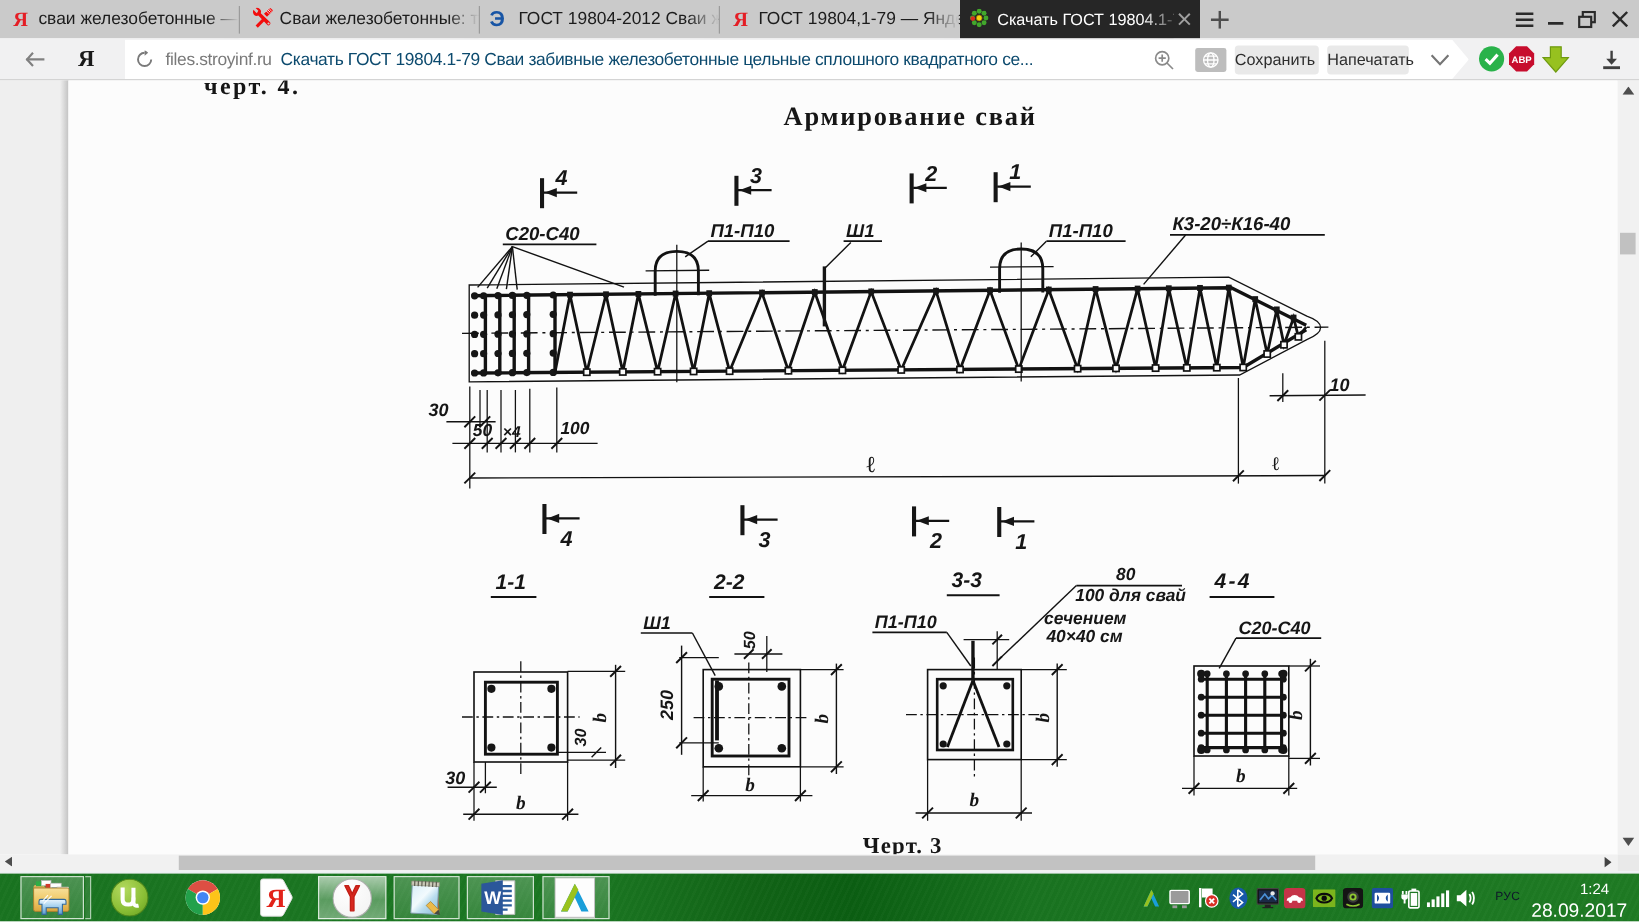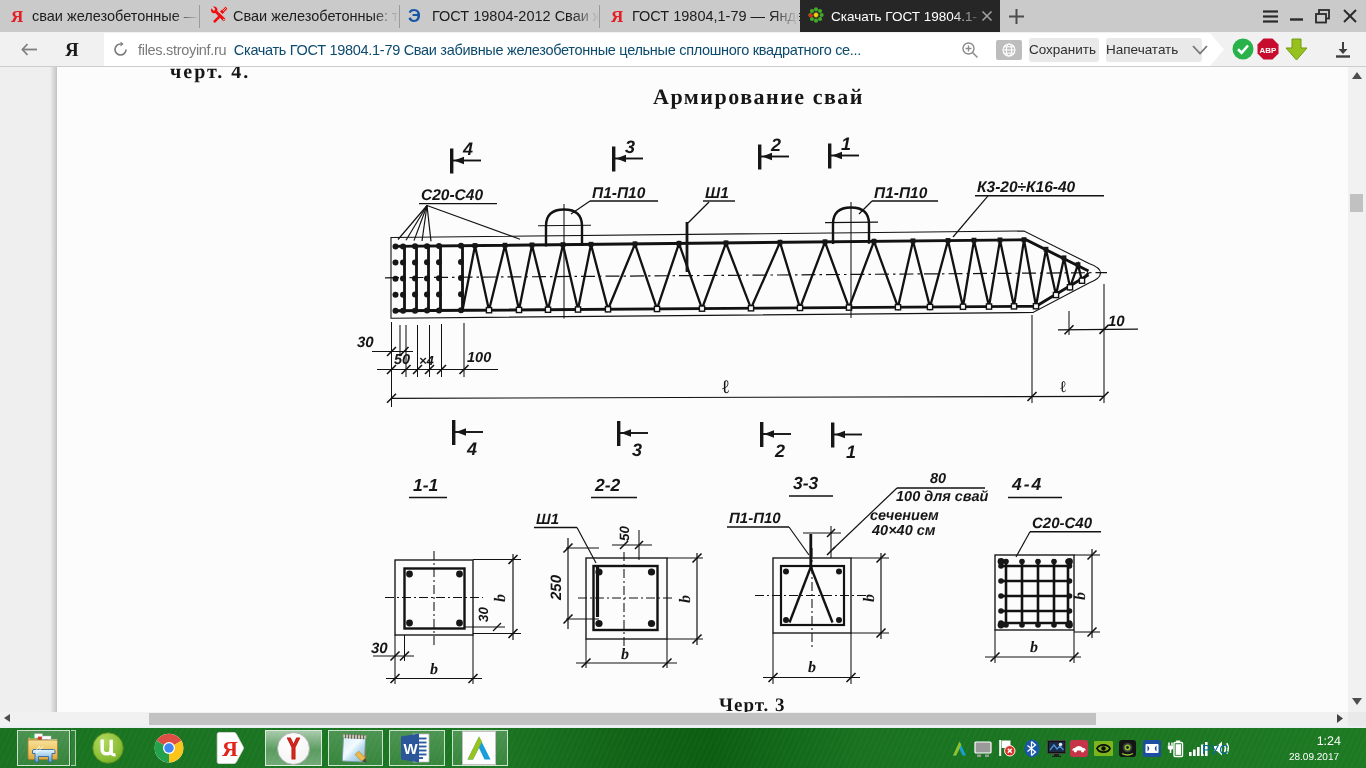--- a/index.html
+++ b/index.html
@@ -154,21 +154,21 @@
       <circle cx="7" cy="7" r="6"></circle>
       <ellipse cx="7" cy="7" rx="2.7" ry="6"></ellipse>
       <line x1="1" y1="7" x2="13" y2="7"></line>
       <line x1="2" y1="3.8" x2="12" y2="3.8"></line>
       <line x1="2" y1="10.2" x2="12" y2="10.2"></line>
     </g>
   </svg>
 
 <div class="btn" style="left:1029px;width:70px">Сохранить</div>
 
-<div class="btn" style="left:1106px;width:96px">Напечатать</div>
+<div class="btn" style="left:1106px;width:68px">Напечатать</div>
 
 <svg class="abs" style="left:1192px;top:45px" width="16" height="10" viewBox="0 0 16 10">
     <polyline points="1,1 8,8.5 15,1" fill="none" stroke="#757575" stroke-width="1.8"></polyline>
   </svg>
 
 <svg class="abs" style="left:1232px;top:38px" width="22" height="22" viewBox="0 0 22 22">
     <circle cx="11" cy="11" r="10.5" fill="#29b24a"></circle>
     <polyline points="6,11.3 9.6,14.8 16,7.5" fill="none" stroke="#fff" stroke-width="2.6"></polyline>
   </svg>
 
@@ -843,17 +843,17 @@
 <rect x="12" y="3.5" width="2.6" height="11.5"></rect>
 <rect x="16" y="1" width="2.6" height="14"></rect>
 </g>
 </svg>
 
 <svg class="abs" style="left:1213px;top:740px" width="19" height="17" viewBox="0 0 19 17">
 <path d="M1,6 L4,6 L9,1.5 L9,15.5 L4,11 L1,11 Z" fill="#fff"></path>
 <path d="M11.5,5 Q13.5,8.5 11.5,12 M13.8,3.2 Q16.8,8.5 13.8,13.8" stroke="#fff" stroke-width="1.5" fill="none"></path>
 </svg>
 
-<div class="abs" style="left:1202px;top:742px;color:#0369a1;font-size:13px;letter-spacing:0.3px;transform:rotate(0.03deg)">РУС</div>
+<div class="abs" style="left:1246px;top:742px;color:#0f172a;font-size:10px;letter-spacing:0.3px;transform:rotate(0.03deg)">РУС</div>
 
 <div class="abs" style="left:1287px;top:734px;width:54px;text-align:right;color:#fff;font-size:12.5px;transform:rotate(0.03deg)">1:24</div>
 
-<div class="abs" style="left:1276px;top:751px;width:76px;text-align:center;color:#fff;font-size:10px;transform:rotate(0.03deg)">28.09.2017</div>
+<div class="abs" style="left:1276px;top:751px;width:76px;text-align:center;color:#fff;font-size:16px;transform:rotate(0.03deg)">28.09.2017</div>
 
 </body></html>

